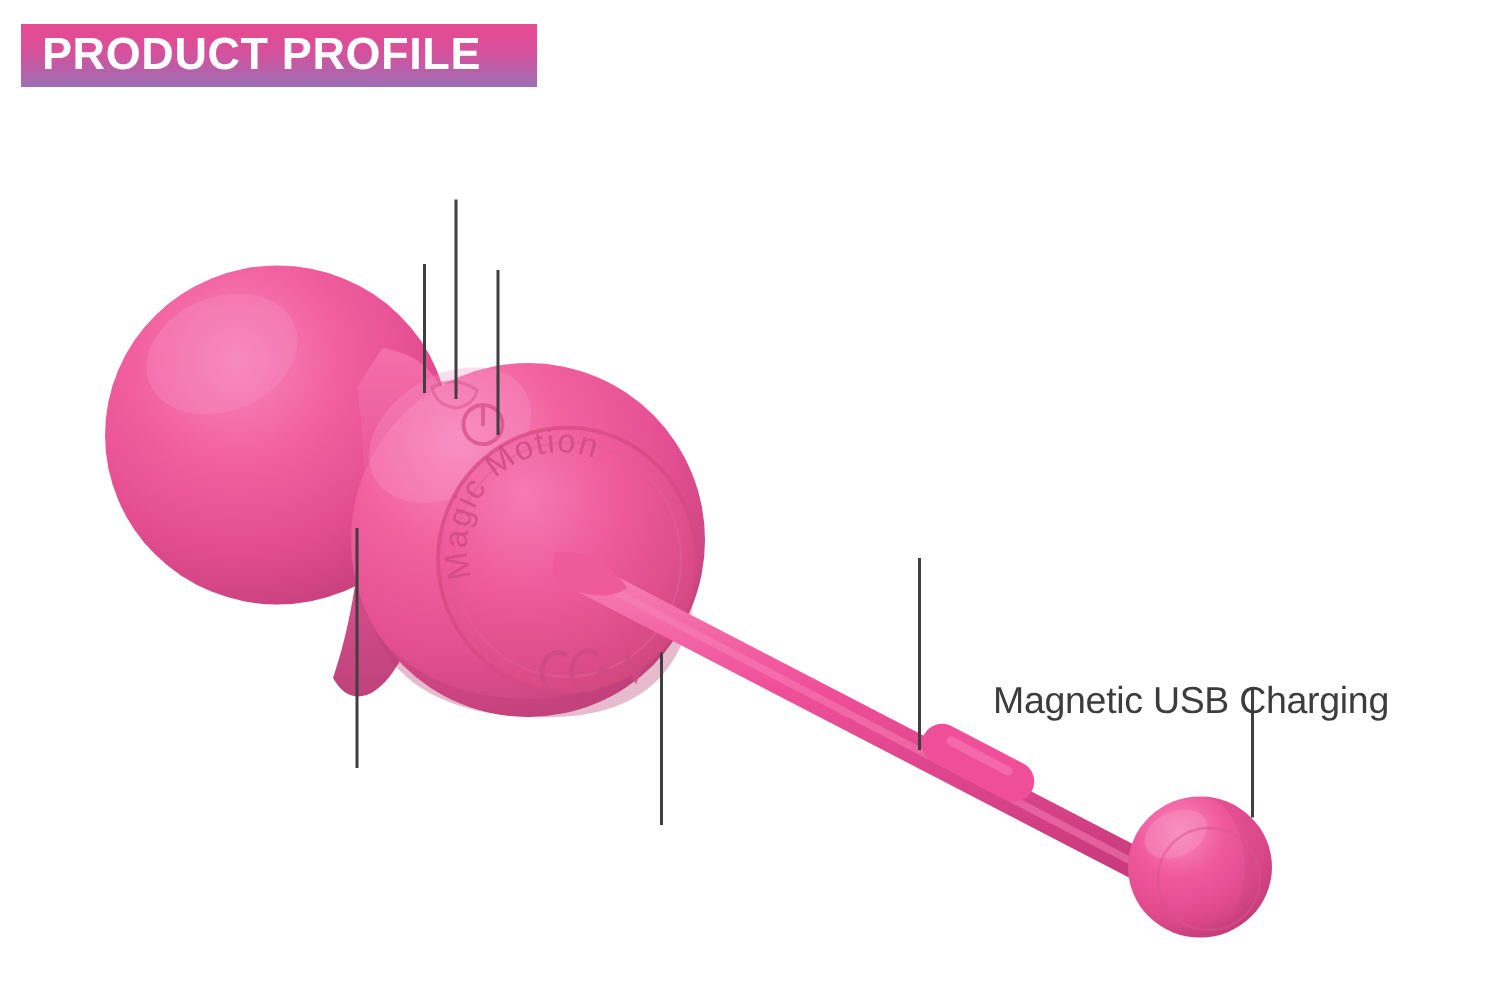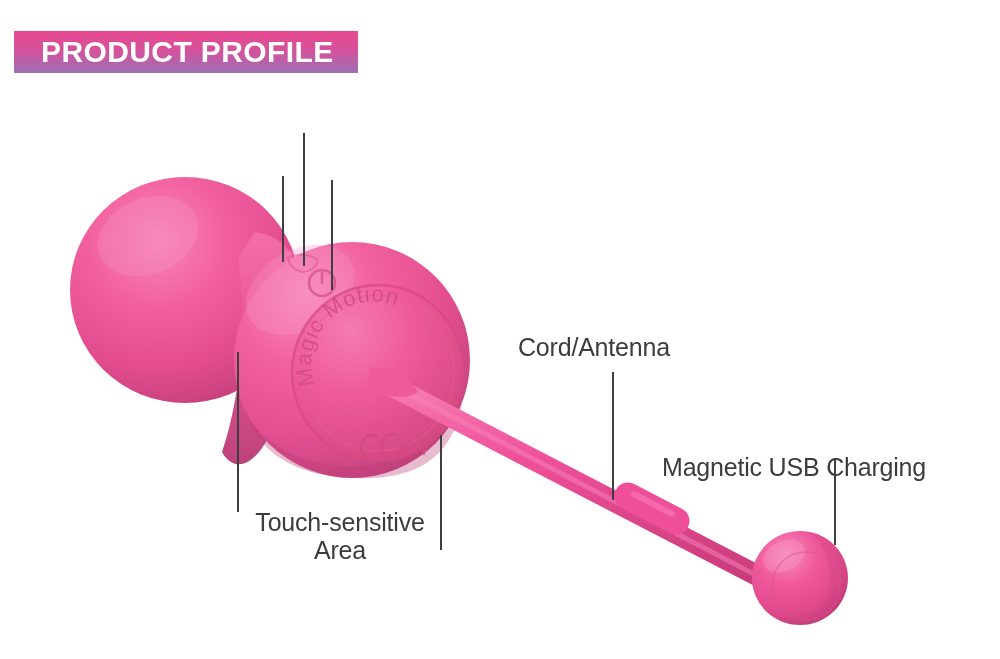--- a/index.html
+++ b/index.html
@@ -15,28 +15,28 @@
     width: 1000px;
     height: 659px;
     background: #ffffff;
     overflow: hidden;
   }
 
   
   .banner {
     position: absolute;
     left: 14px;
-    top: 31px;
+    top: 16px;
     width: 344px;
     height: 42px;
     background: linear-gradient(180deg, #e8498f 0%, #d6519c 45%, #9b6fb5 100%);
     display: flex;
     align-items: center;
     box-sizing: border-box;
-    padding-left: 27px;
+    padding-left: 14px;
   }
   .banner-title {
     color: #ffffff;
     font-size: 30px;
     font-weight: bold;
     letter-spacing: 0.4px;
     line-height: 1;
     white-space: nowrap;
     font-family: "Liberation Sans", sans-serif;
   }
@@ -180,20 +180,17 @@
   <div class="leader" style="left:303px; top:133px; height:133px;"></div>
   <div class="leader" style="left:331px; top:180px; height:110px;"></div>
   <div class="leader" style="left:237px; top:352px; height:160px;"></div>
   <div class="leader" style="left:440px; top:435px; height:115px;"></div>
   <div class="leader" style="left:612px; top:372px; height:128px;"></div>
   <div class="leader" style="left:834px; top:458px; height:87px;"></div>
 
 
 
 
-  <div class="label center" style="left:242px; top:508px; width:196px;">Touch-sensitive
-Area</div>
 
-  <div class="label" style="left:518px; top:333px;">Cord/Antenna</div>
 
   <div class="label" style="left:662px; top:413px;margin-top:40px;">Magnetic USB Charging</div>
 
 </div>
 
 </body></html>

